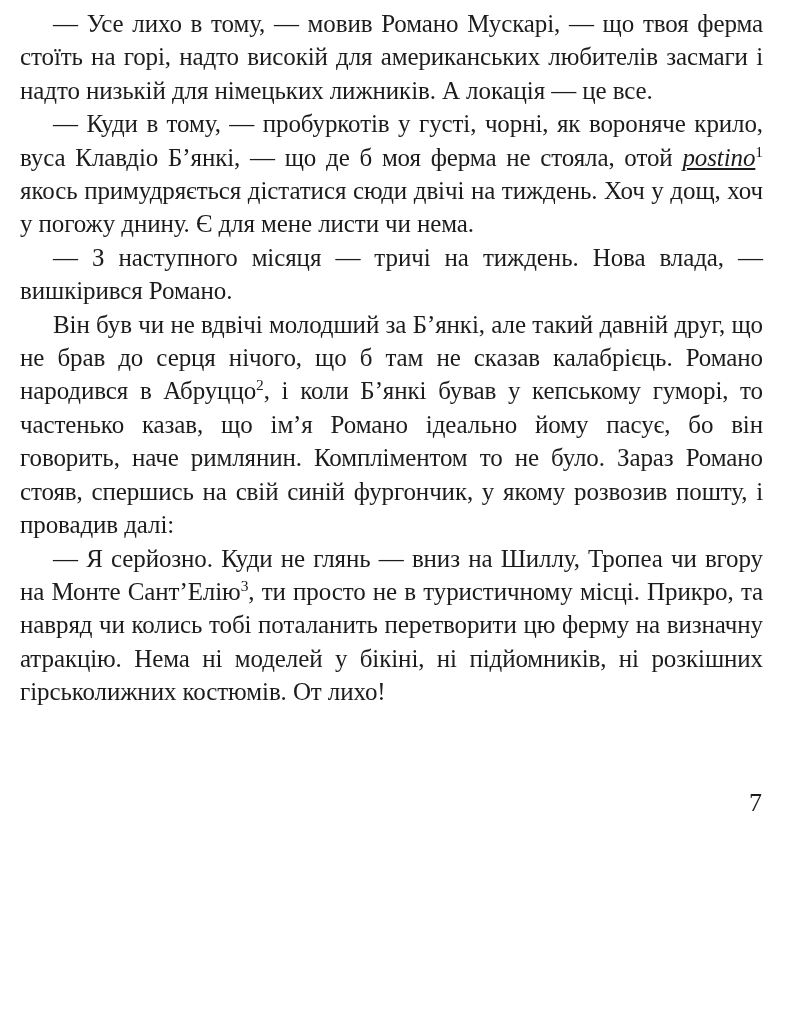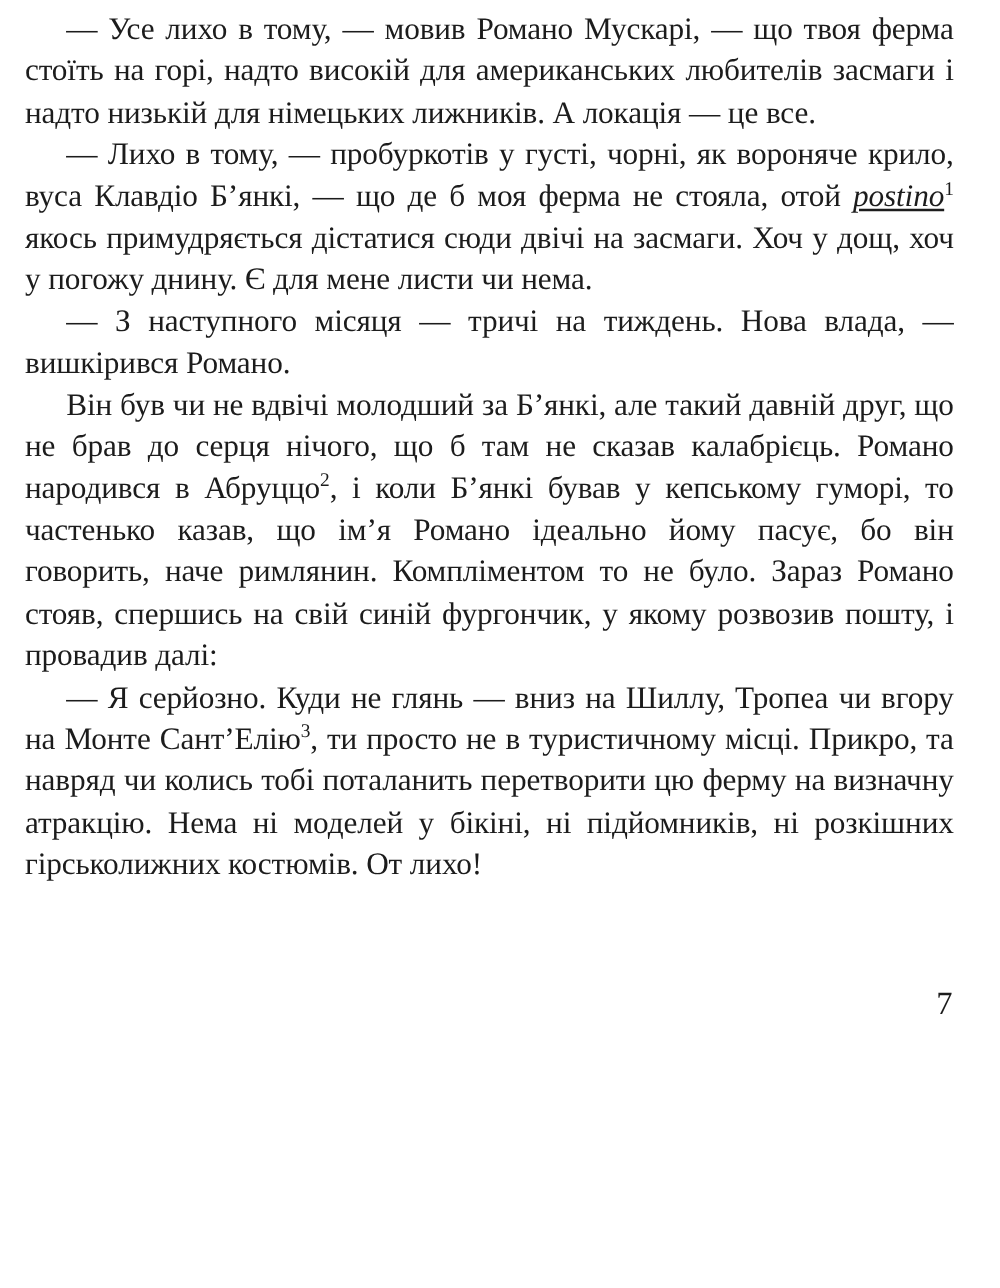--- a/index.html
+++ b/index.html
@@ -61,21 +61,21 @@
     font-size: 26px;
     line-height: 1;
   }
 </style>
 </head>
 <body>
 
 <div class="page" style="color: rgb(28, 28, 28); background: rgb(255, 255, 255);">
   <div class="body-text">
       <p><span>— Усе лихо в тому, — мовив Романо Мускарі, — що твоя ферма стоїть на горі, надто високій для американських любителів засмаги і надто низькій для німецьких лижників. А локація — це все.</span></p>
-      <p><span>— Лихо в тому, — пробуркотів у густі, чорні, як вороняче крило, вуса Клавдіо Б’янкі, — що де б моя ферма не стояла, отой </span><span class="italic">postino</span><sup class="sup">1</sup><span> якось примудряється дістатися сюди двічі на засмаги. Хоч у дощ, хоч у погожу днину. Є для мене листи чи нема.</span></p>
+      <p><span>— Куди в тому, — пробуркотів у густі, чорні, як вороняче крило, вуса Клавдіо Б’янкі, — що де б моя ферма не стояла, отой </span><span class="italic">postino</span><sup class="sup">1</sup><span> якось примудряється дістатися сюди двічі на тиждень. Хоч у дощ, хоч у погожу днину. Є для мене листи чи нема.</span></p>
       <p><span>— З наступного місяця — тричі на тиждень. Нова влада, — вишкірився Романо.</span></p>
       <p><span>Він був чи не вдвічі молодший за Б’янкі, але такий давній друг, що не брав до серця нічого, що б там не сказав калабрієць. Романо народився в Абруццо</span><sup class="sup">2</sup><span>, і коли Б’янкі бував у кепському гуморі, то частенько казав, що ім’я Романо ідеально йому пасує, бо він говорить, наче римлянин. Компліментом то не було. Зараз Романо стояв, спершись на свій синій фургончик, у якому розвозив пошту, і провадив далі:</span></p>
       <p><span>— Я серйозно. Куди не глянь — вниз на Шиллу, Тропеа чи вгору на Монте Сант’Елію</span><sup class="sup">3</sup><span>, ти просто не в туристичному місці. Прикро, та навряд чи колись тобі поталанить перетворити цю ферму на визначну атракцію. Нема ні моделей у бікіні, ні підйомників, ні розкішних гірськолижних костюмів. От лихо!</span></p>
     </div>
 
   <div class="fn-section">
     <div class="fn-rule"></div>
     <div class="fn-list">
         <p><sup class="italic sup">1</sup><span class="italic"> Postino (італ.) — поштар (тут і далі — прим. пер.)</span></p>
       </div>

